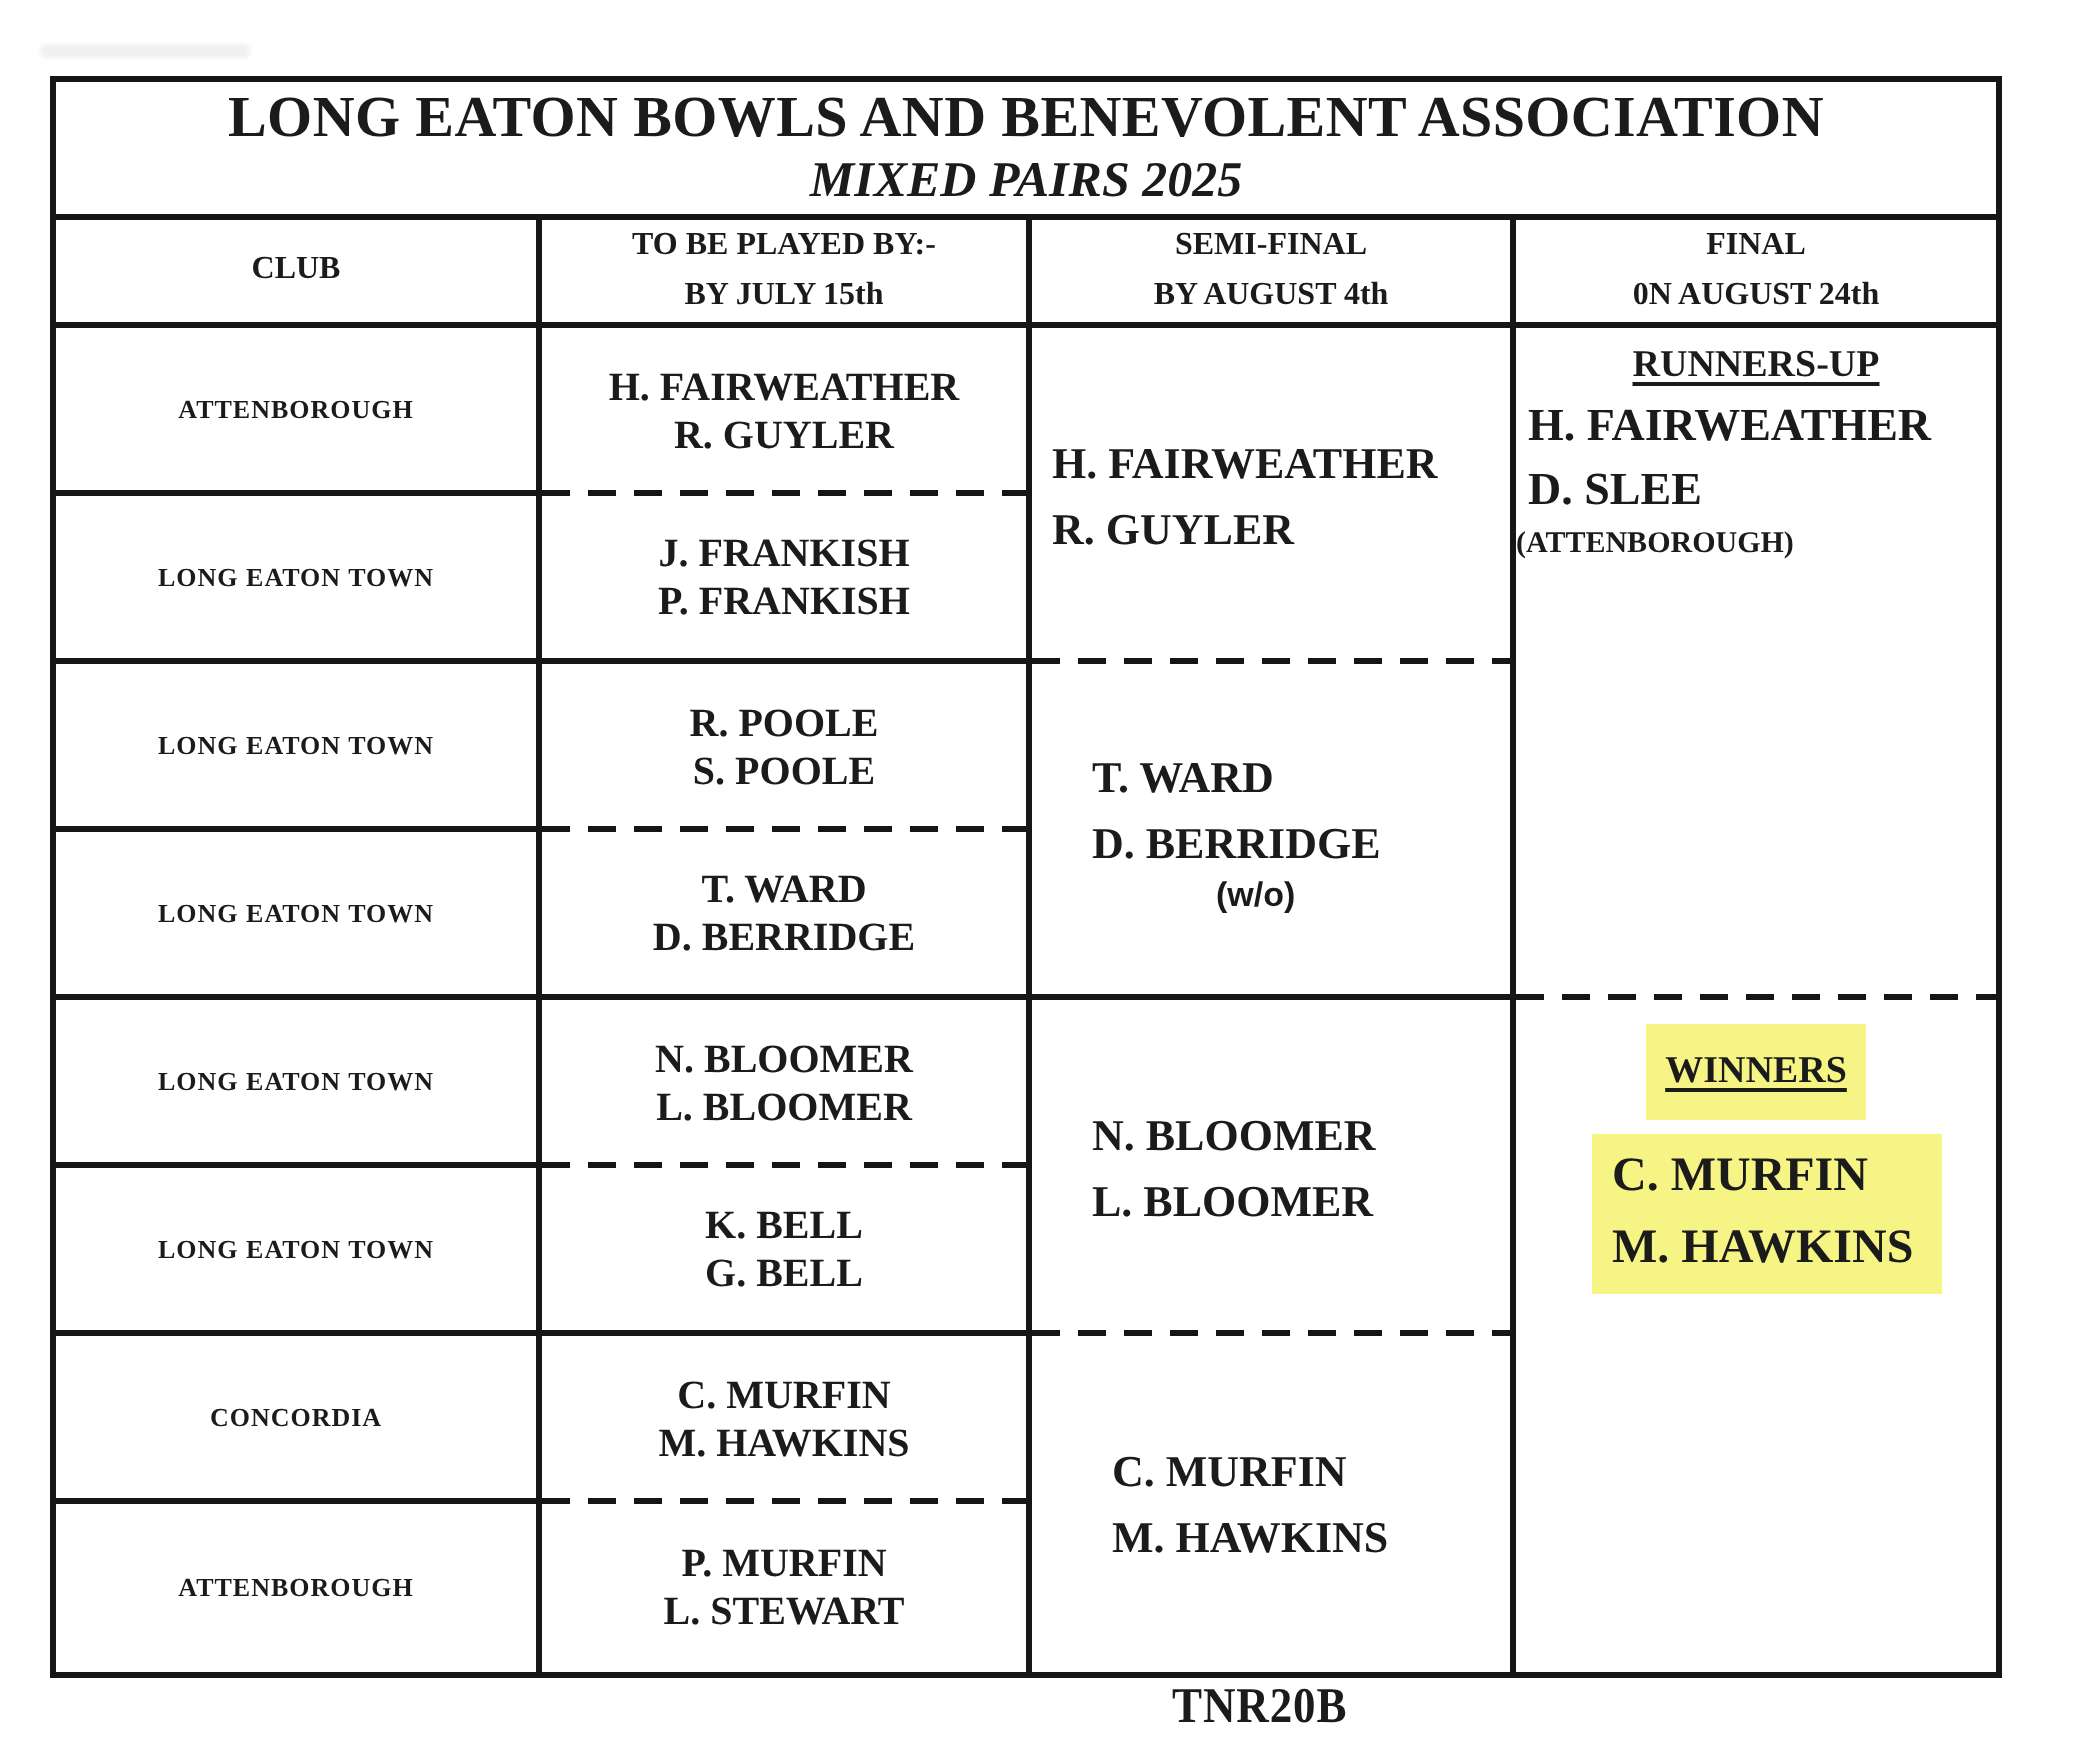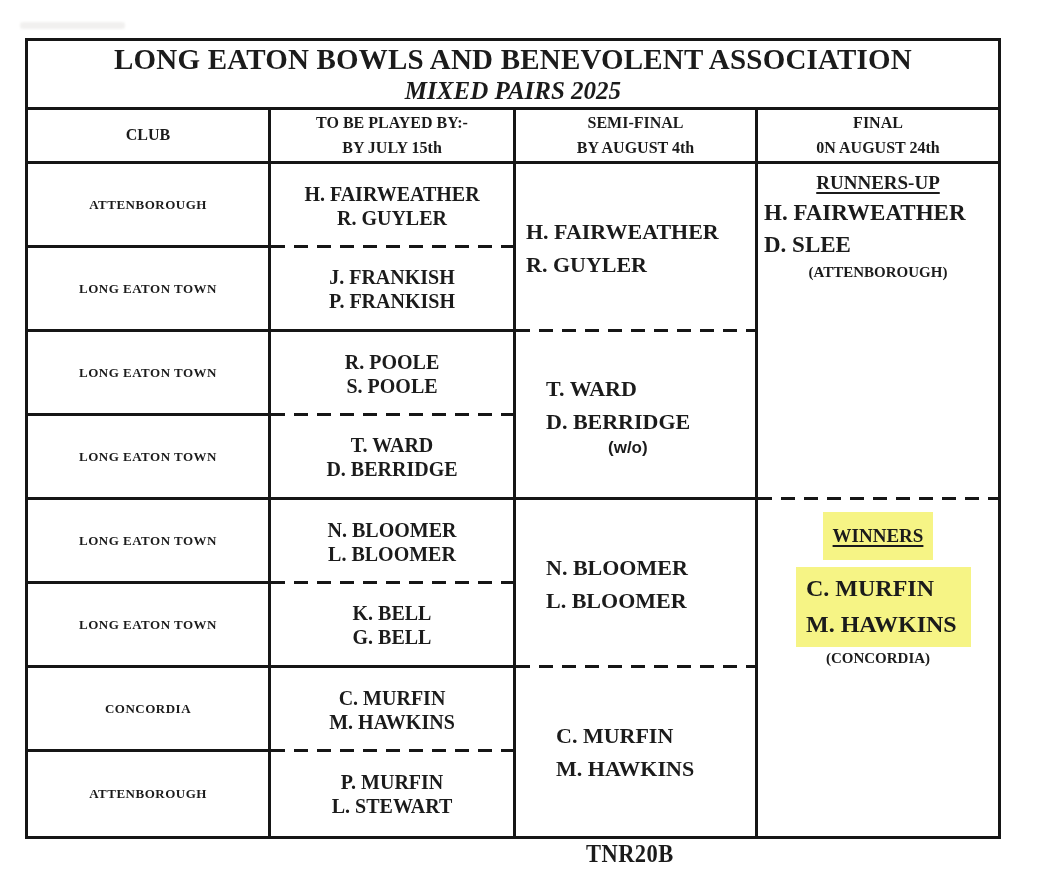--- a/index.html
+++ b/index.html
@@ -104,21 +104,21 @@
   .final-heading {
     align-self: center;
     text-align: center;
     font-size: 19px;
     text-decoration: underline;
     text-decoration-thickness: 2px;
     text-underline-offset: 3px;
     margin-bottom: 3px;
   }
   .final-name { font-size: 23px; line-height: 1.4; padding-left: 6px; }
-  .final-club { text-align: center; font-size: 15px; margin-top: 3px; }
+  .final-club { text-align: left; font-size: 15px; margin-top: 3px; }
 
   .hl { background: #F6F485; }
   .winners-heading {
     align-self: center;
     padding: 13px 10px;
     margin-top: 4px;
     margin-bottom: 7px;
   }
   .winners-names {
     align-self: flex-start;
@@ -235,20 +235,19 @@
       <div class="final-name">H. FAIRWEATHER</div>
       <div class="final-name">D. SLEE</div>
       <div class="final-club">(ATTENBOROUGH)</div>
     </div>
     <div class="cell final-cell" style="grid-row: 7 / span 4; grid-column: 4">
       <div class="final-heading winners-heading hl">WINNERS</div>
       <div class="winners-names hl">
         <div>C. MURFIN</div>
         <div>M. HAWKINS</div>
       </div>
-      <div class="final-club">(CONCORDIA)</div>
     </div>
 
   </div>
 
   <div class="footer-code">TNR20B</div>
 
 </div>
 
 </body></html>

